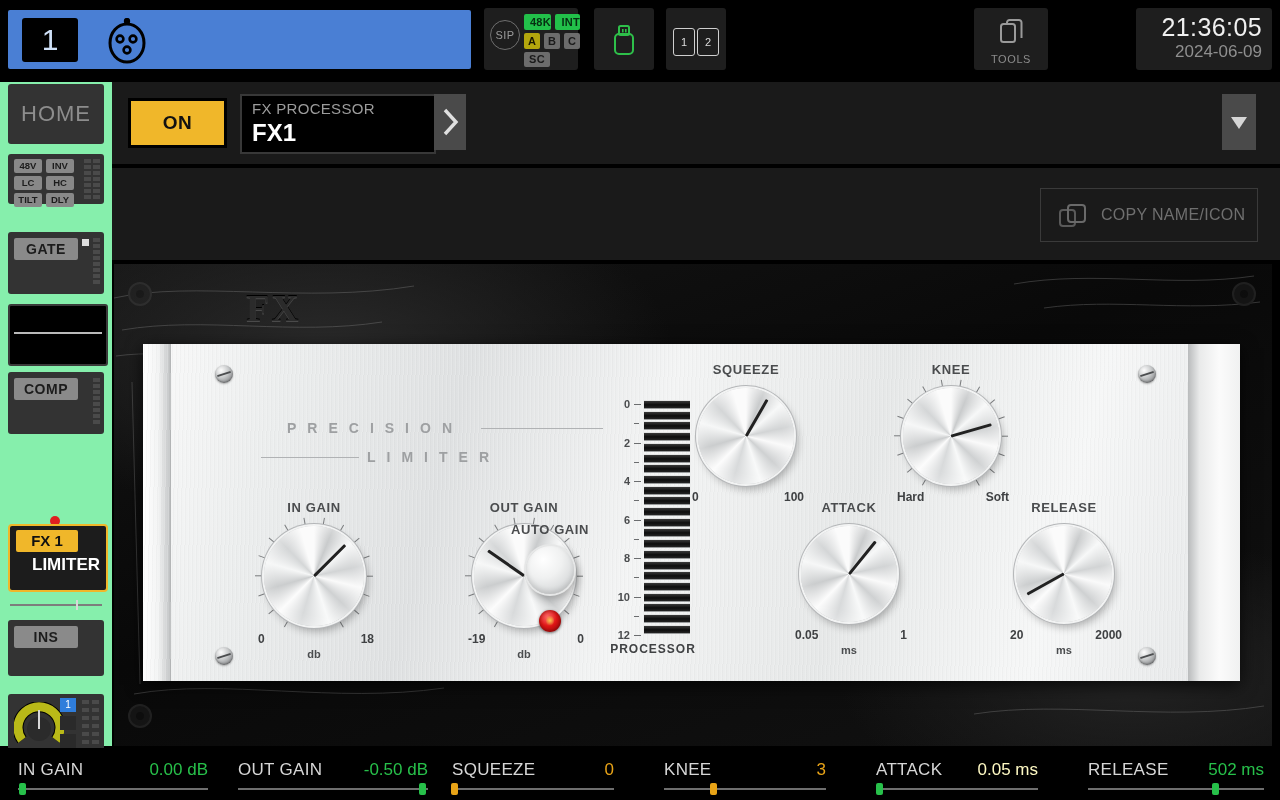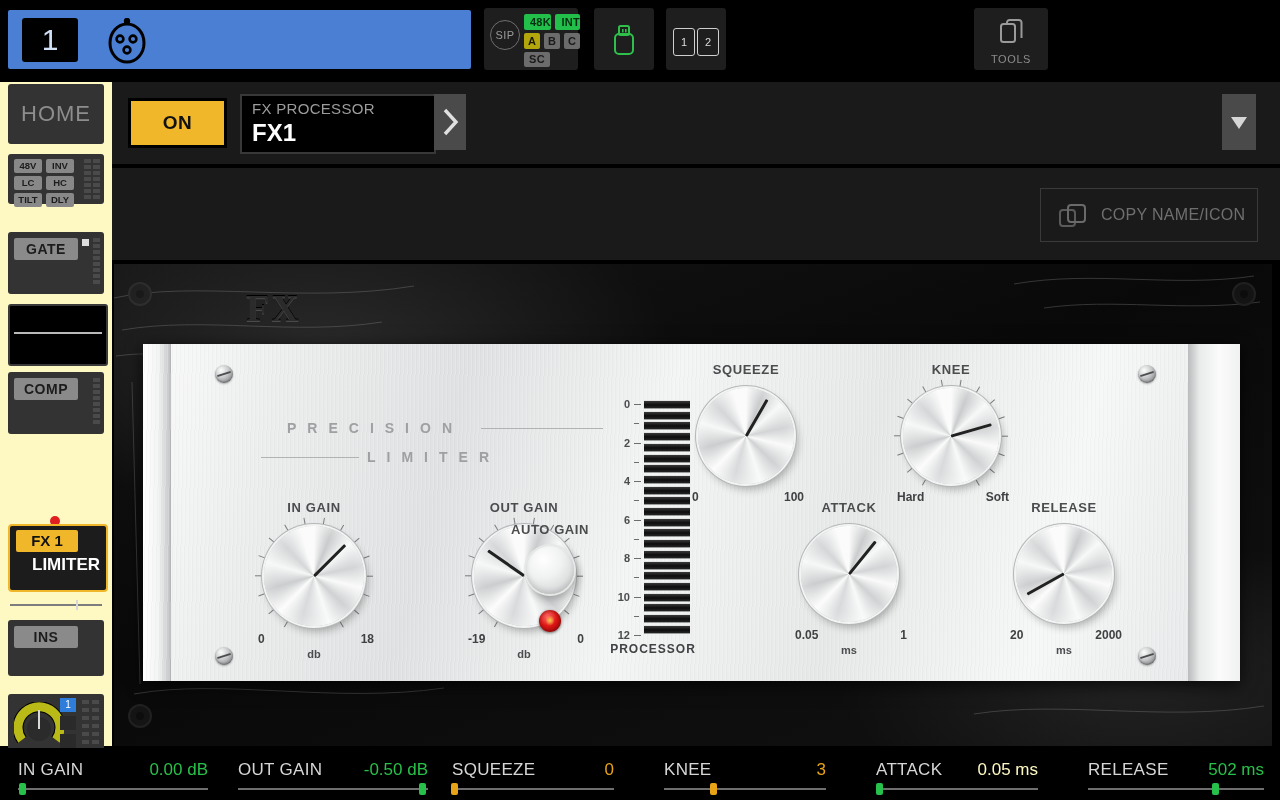--- a/index.html
+++ b/index.html
@@ -31,21 +31,21 @@
 
   .toolsblk{position:absolute;left:974px;width:74px;height:62px;}
   .tools-lbl{position:absolute;left:0;right:0;bottom:5px;text-align:center;color:#8c8c8c;font-size:11px;letter-spacing:.6px;}
   .tools-ic{position:absolute;left:26px;top:11px;}
 
   .clockblk{position:absolute;left:1136px;top:8px;width:136px;height:62px;background:#1e1e1e;border-radius:3px;}
   .clock-t{position:absolute;left:0;right:10px;top:5px;text-align:right;color:#f0f0f0;font-size:25px;letter-spacing:.4px;}
   .clock-d{position:absolute;left:0;right:10px;top:34px;text-align:right;color:#8f8f8f;font-size:17px;}
 
   
-  .sidebar{position:absolute;left:0;top:82px;width:112px;height:664px;background:#fef9c3;}
+  .sidebar{position:absolute;left:0;top:82px;width:112px;height:664px;background:#86efac;}
   .sb-box{position:absolute;left:8px;width:96px;background:#333;border-radius:3px;}
   .home{top:2px;height:60px;}
   .home span{display:block;text-align:center;line-height:60px;color:#8d8d8d;font-size:22px;letter-spacing:1px;}
   .tagbox{top:72px;height:50px;}
   .tag{position:absolute;width:28px;height:14px;background:#888;color:#1c1c1c;border-radius:2px;
        font-size:9.5px;text-align:center;line-height:14px;font-weight:bold;}
   .gatebox{top:150px;height:62px;}
   .bigbtn{position:absolute;left:6px;top:6px;width:64px;height:22px;background:#8a8a8a;color:#1c1c1c;
           border-radius:2px;font-size:14px;text-align:center;line-height:22px;font-weight:bold;letter-spacing:.5px;}
   .eqbox{position:absolute;left:8px;top:222px;width:96px;height:58px;background:#000;border:2px solid #3a3a3a;border-radius:3px;}
@@ -200,20 +200,24 @@
     <div class="statblk toolsblk">
       <div class="tools-ic">
         <svg width="24" height="28" viewBox="0 0 24 28">
           <rect x="1" y="5" width="14" height="18" rx="2.5" fill="none" stroke="#9a9a9a" stroke-width="2"></rect>
           <path d="M7 5 V3.5 A2.5 2.5 0 0 1 9.5 1 H19 A2.5 2.5 0 0 1 21.5 3.5 V19" fill="none" stroke="#9a9a9a" stroke-width="2"></path>
         </svg>
       </div>
       <div class="tools-lbl">TOOLS</div>
     </div>
 
+    <div class="clockblk">
+      <div class="clock-t">21:36:05</div>
+      <div class="clock-d">2024-06-09</div>
+    </div>
   </div>
 
   <div class="sidebar">
     <div class="sb-box home">
       <span>HOME</span>
     </div>
 
     <div class="sb-box tagbox">
       <div class="tag" style="left:6px;top:5px;">48V</div>
       <div class="tag" style="left:38px;top:5px;">INV</div>

